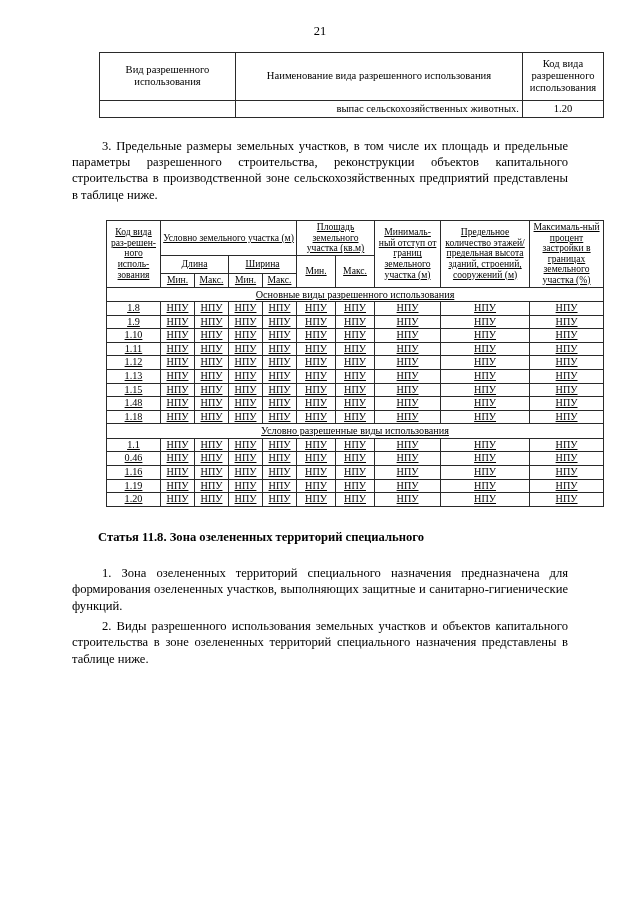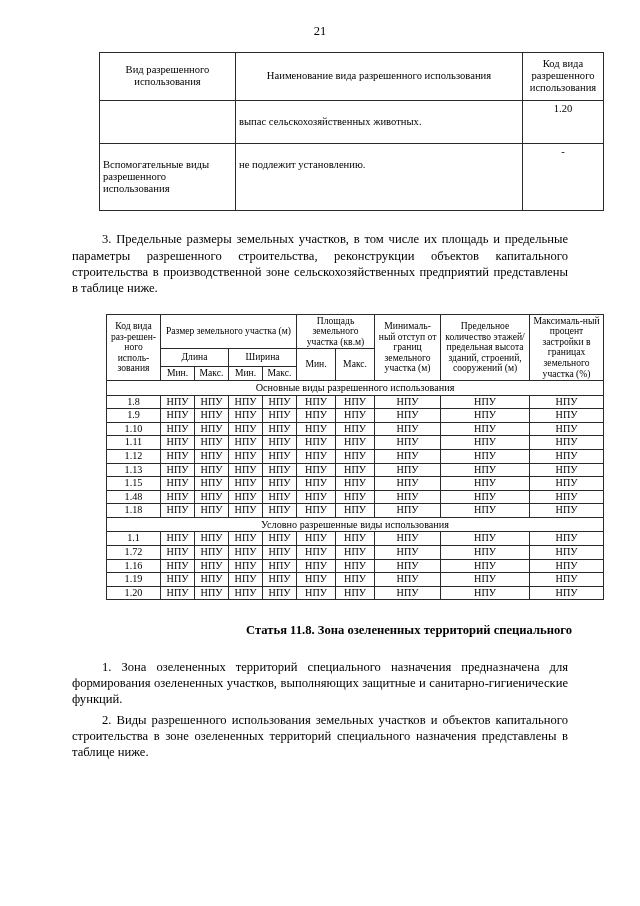--- a/index.html
+++ b/index.html
@@ -55,22 +55,22 @@
   #table1 td {
     font-size: 10.6px;
     line-height: 12.2px;
   }
   #table1 .hd {
     text-align: center;
     vertical-align: middle;
     padding: 5px 3px 5px 3px;
   }
   #table1 .lcell {
-    text-align: left;
-    padding: 15px 3px;
+    text-align: right;
+    padding: 2px 3px;
     vertical-align: top;
   }
   #table1 .ccell {
     text-align: center;
     vertical-align: top;
     padding: 2px 3px;
   }
   .c1 { width: 136px; }
   .c2 { width: 287px; }
   .c3 { width: 81px; }
@@ -87,20 +87,21 @@
   }
 
   
   .table2-wrap {
     padding: 4px 0 0 75px;
   }
   #table2 {
     width: 497px;
     font-size: 9.6px;
     line-height: 10.6px;
+    text-decoration: underline;
   }
   #table2 td {
     padding: 0px 1px;
     vertical-align: middle;
     height: 11px;
   }
   #table2 td.hdr {
     vertical-align: middle;
     padding: 1px 1px;
     line-height: 10.6px;
@@ -133,21 +134,21 @@
   .t2c9 { width: 74px; }
 
   
   .heading {
     margin: 0;
     padding: 0 68px;
     font-size: 12.6px;
     line-height: 16.5px;
     font-weight: bold;
     text-indent: 30px;
-    text-align: right;
+    text-align: left;
   }
   .spacer-sm { height: 9px; }
   .spacer-md { height: 16px; }
   .spacer-lg { height: 22px; }
 </style>
 </head>
 <body>
 
 <div class="page">
 
@@ -163,25 +164,20 @@
       <tbody>
         <tr>
           <td class="hd">Вид разрешенного использования</td>
           <td class="hd">Наименование вида разрешенного использования</td>
           <td class="hd">Код вида разрешенного использования</td>
         </tr>
         <tr>
           <td class="lcell"></td>
           <td class="lcell">выпас сельскохозяйственных животных.</td>
           <td class="ccell">1.20</td>
-        </tr>
-        <tr>
-          <td class="lcell">Вспомогательные виды разрешенного использования</td>
-          <td class="lcell">не подлежит установлению.</td>
-          <td class="ccell">-</td>
         </tr>
       </tbody>
     </table>
   </div>
 
   <div class="spacer-md"></div>
 
   <p class="para">3. Предельные размеры земельных участков, в том числе их площадь и предельные параметры разрешенного строительства, реконструкции объектов капитального строительства в производственной зоне сельскохозяйственных предприятий представлены в таблице ниже.</p>
 
   <div class="spacer-sm"></div>
@@ -197,21 +193,21 @@
         <col class="t2c5">
           <col class="t2c6">
           <col class="t2c7">
           <col class="t2c8">
           <col class="t2c9">
       </colgroup>
       <tbody>
 
         <tr>
           <td class="hdr" rowspan="3">Код вида раз-решен-ного исполь-зования</td>
-          <td class="hdr" colspan="4">Размер земельного участка (м)</td>
+          <td class="hdr" colspan="4">Условно земельного участка (м)</td>
           <td class="hdr" colspan="2">Площадь земельного участка (кв.м)</td>
           <td class="hdr" rowspan="3">Минималь-ный отступ от границ земельного участка (м)</td>
           <td class="hdr" rowspan="3">Предельное количество этажей/ предельная высота зданий, строений, сооружений (м)</td>
           <td class="hdr" rowspan="3">Максималь-ный процент застройки в границах земельного участка (%)</td>
         </tr>
 
         <tr>
           <td class="hdr" colspan="2">Длина</td>
           <td class="hdr" colspan="2">Ширина</td>
           <td class="hdr" rowspan="2">Мин.</td>
@@ -347,21 +343,21 @@
           <td class="dataval">НПУ</td>
           <td class="dataval">НПУ</td>
           <td class="dataval">НПУ</td>
           <td class="dataval">НПУ</td>
           <td class="dataval">НПУ</td>
           <td class="dataval">НПУ</td>
           <td class="dataval">НПУ</td>
           <td class="dataval">НПУ</td>
         </tr>
         <tr>
-          <td class="datacode">1.72</td>
+          <td class="datacode">0.46</td>
           <td class="dataval">НПУ</td>
           <td class="dataval">НПУ</td>
           <td class="dataval">НПУ</td>
           <td class="dataval">НПУ</td>
           <td class="dataval">НПУ</td>
           <td class="dataval">НПУ</td>
           <td class="dataval">НПУ</td>
           <td class="dataval">НПУ</td>
           <td class="dataval">НПУ</td>
         </tr>

